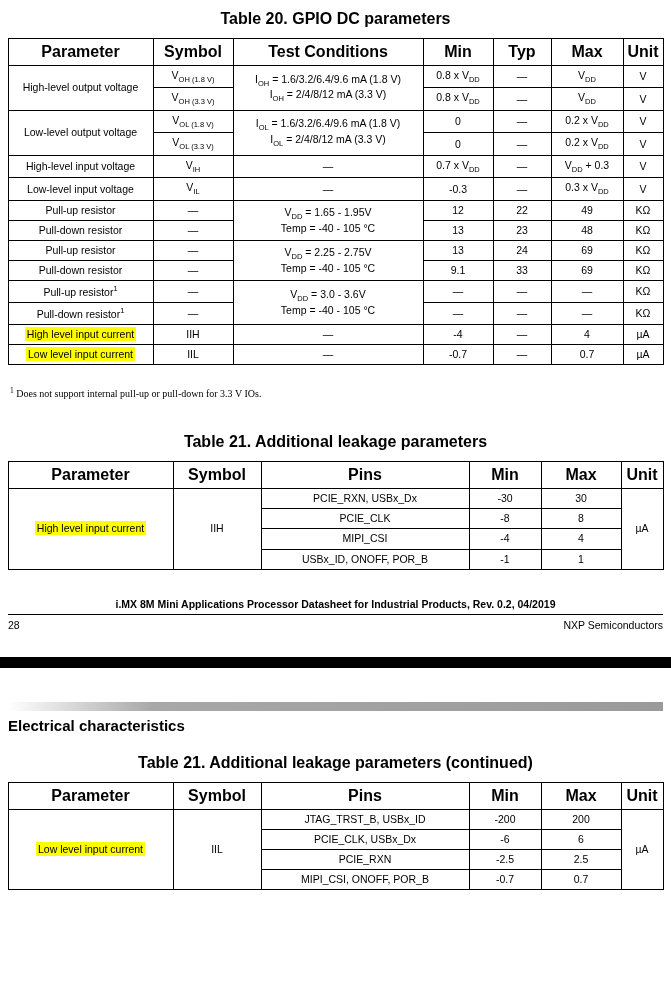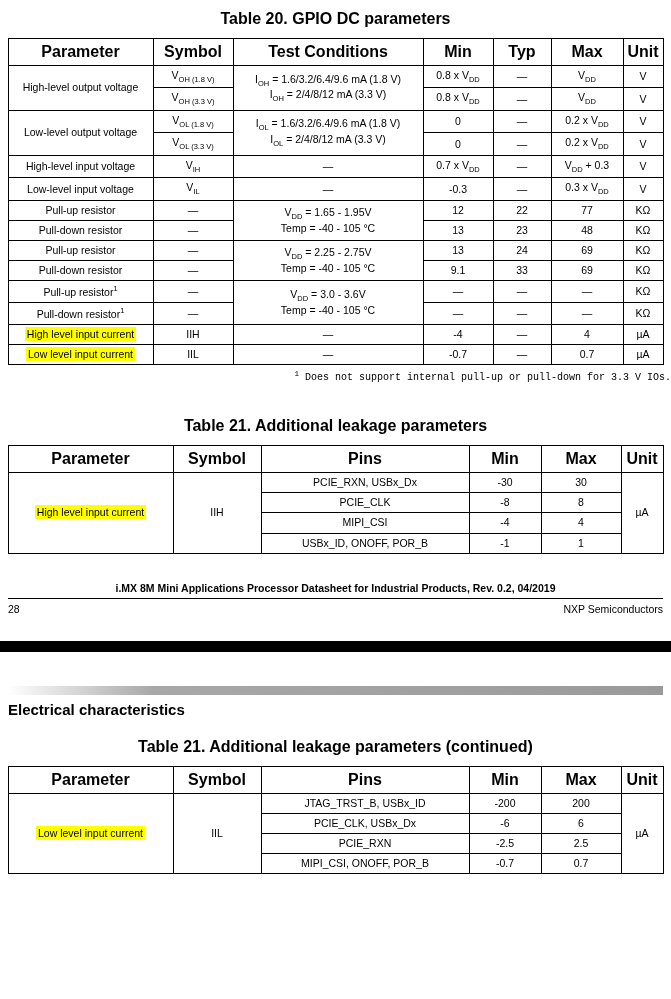--- a/index.html
+++ b/index.html
@@ -58,24 +58,23 @@
   }
   .sub {
     font-size: 7.5px;
     vertical-align: sub;
   }
   .sup {
     font-size: 7.5px;
     vertical-align: super;
   }
   .footnote {
-    font-family: Liberation Mono, monospace;
+    font-family: Liberation Serif, serif;
     font-size: 10px;
-    margin: 5px 0 0 10px;
-    text-align: right;
+    margin: 21px 0 0 10px;
   }
   .footnote .mk {
     font-size: 7.5px;
     vertical-align: super;
   }
   .spacer-lg { height: 34px; }
   .spacer-md { height: 20px; }
   .spacer-sm { height: 10px; }
 
   .footer-wrap {
@@ -205,21 +204,21 @@
           <td>—</td>
           <td>0.3 x V<span class="sub">DD</span></td>
           <td>V</td>
         </tr>
         <tr>
           <td class="param">Pull-up resistor</td>
           <td>—</td>
           <td rowspan="2">V<span class="sub">DD</span> = 1.65 - 1.95V<br>Temp = -40 - 105 °C</td>
           <td>12</td>
           <td>22</td>
-          <td>77</td>
+          <td>49</td>
           <td>KΩ</td>
         </tr>
         <tr>
           <td class="param">Pull-down resistor</td>
           <td>—</td>
           <td>13</td>
           <td>23</td>
           <td>48</td>
           <td>KΩ</td>
         </tr>

